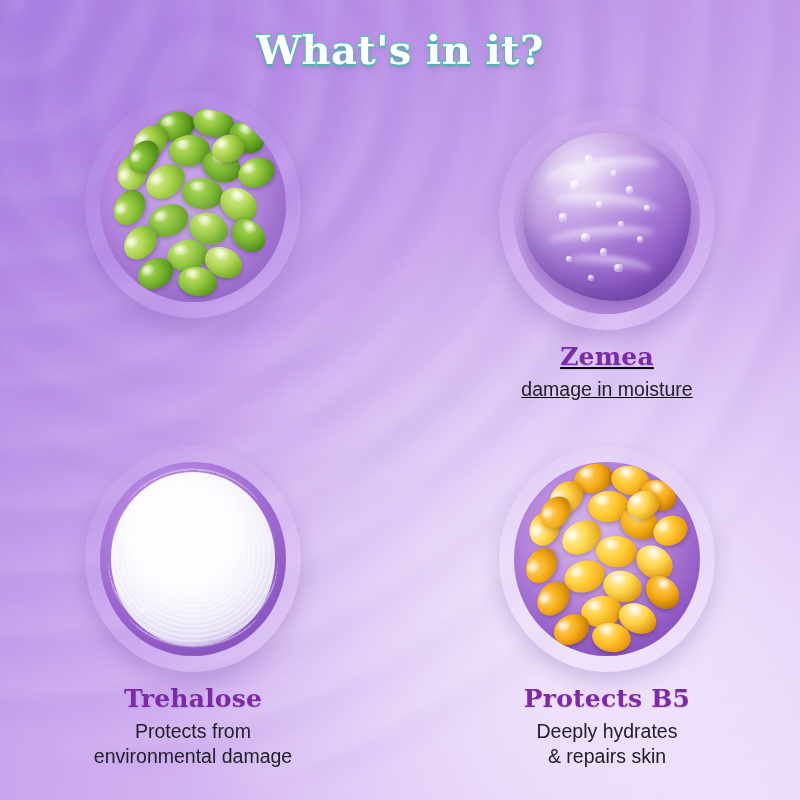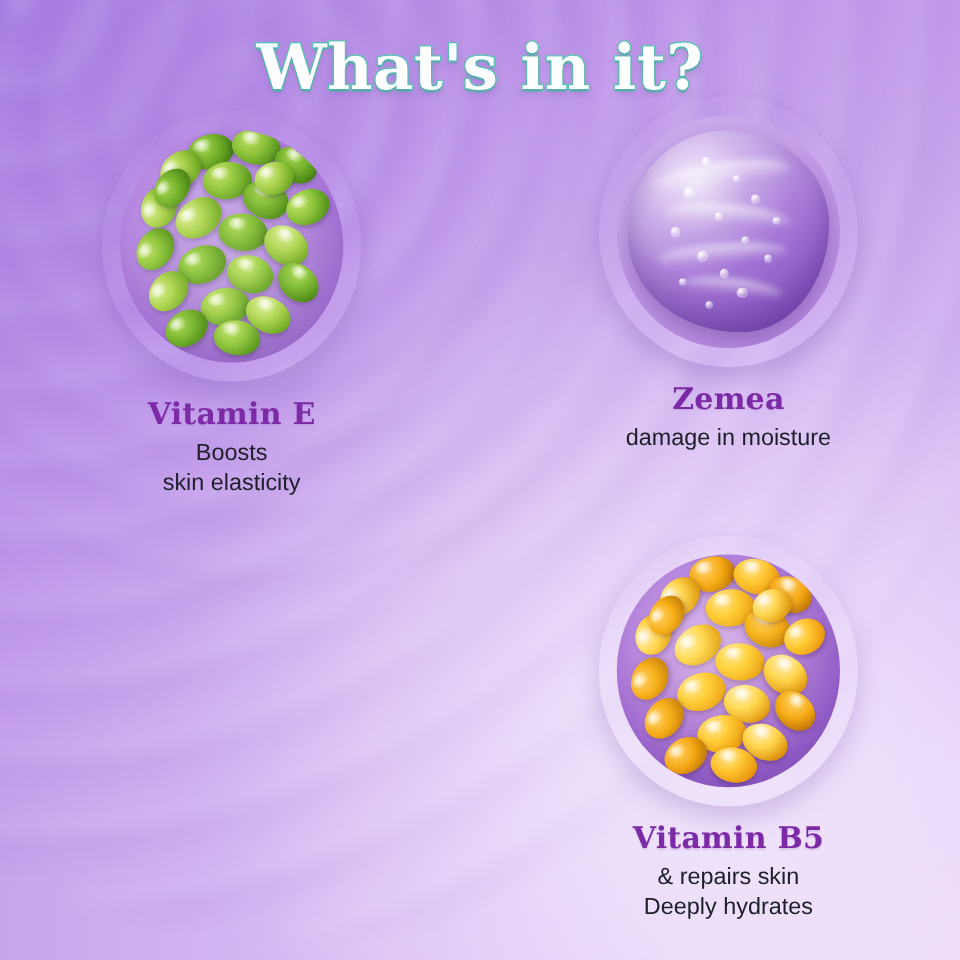--- a/index.html
+++ b/index.html
@@ -44,34 +44,34 @@
     background:radial-gradient(circle at 50% 50%, rgba(255,255,255,.5) 0%, rgba(255,255,255,.18) 45%, rgba(255,255,255,0) 72%);
     filter:blur(24px);
   }
 
   
   .title-wrap{position:absolute;left:0;top:26px;width:800px;text-align:center;}
   .title{
     display:inline-block;
     font-family:"DejaVu Serif", serif;
     font-weight:700;
-    font-size:52px;
+    font-size:40px;
     letter-spacing:.4px;
     color:#ffffff;
     -webkit-text-stroke:2.4px #5ec6b6;
     paint-order:stroke fill;
     text-shadow:
       0 3px 0 rgba(70,178,164,.55),
       0 4px 6px rgba(90,60,140,.22);
   }
 
   
   .card{position:absolute;width:330px;}
   .card.c1{left:28px;top:92px;}
-  .card.c2{left:442px;top:80px;}
+  .card.c2{left:442px;top:104px;text-decoration:underline;}
   .card.c3{left:28px;top:446px;}
   .card.c4{left:442px;top:446px;}
 
   .dish-holder{position:relative;width:330px;height:232px;}
 
   
   .dish{
     position:absolute;left:50%;top:0;transform:translateX(-50%);
     width:216px;height:226px;border-radius:50%;
     box-shadow:0 10px 20px rgba(92,52,150,.22);
@@ -279,27 +279,20 @@
           <div class="pill green-c" style="left:60%;top:14%;width:18%;height:14%;transform:rotate(-16deg)">
               <i class="sheen"></i>
             </div>
           <div class="pill green-b" style="left:14%;top:18%;width:19%;height:14%;transform:rotate(-52deg)">
               <i class="sheen"></i>
             </div>
           <div class="glow-green"></div>
         </div>
         <div class="glass-outer"></div>
         <div class="glass-spec"></div>
-      </div>
-    </div>
-    <div class="caption">
-      <div class="ing-name">Vitamin E</div>
-      <div class="ing-desc">
-        <span>Boosts</span>
-        <span>skin elasticity</span>
       </div>
     </div>
   </div>
 
   <div class="card c2">
     <div class="dish-holder">
       <div class="dish">
         <div class="basin glassclear">
           <div class="gel"></div>
           <i class="gel-fold" style="left:16%;top:20%;width:62%;height:13%;transform:rotate(-8deg)"></i>
@@ -326,20 +319,40 @@
       </div>
     </div>
     <div class="caption">
       <div class="ing-name">Zemea</div>
       <div class="ing-desc">
         <span>damage in moisture</span>
       </div>
     </div>
   </div>
 
+  <div class="card c3">
+    <div class="dish-holder">
+      <div class="dish">
+        <div class="basin purple-deep">
+          <div class="powder-shadow"></div>
+          <div class="powder"></div>
+          <div class="powder-grain"></div>
+        </div>
+        <div class="glass-outer"></div>
+        <div class="glass-spec"></div>
+      </div>
+    </div>
+    <div class="caption">
+      <div class="ing-name">Trehalose</div>
+      <div class="ing-desc">
+        <span>Protects from</span>
+        <span>environmental damage</span>
+      </div>
+    </div>
+  </div>
 
   <div class="card c4">
     <div class="dish-holder">
       <div class="dish">
         <div class="basin purple-deep">
           <div class="pill amber-b" style="left:32%;top:1%;width:21%;height:15%;transform:rotate(-12deg)">
               <i class="sheen"></i>
             </div>
           <div class="pill amber-a" style="left:52%;top:2%;width:21%;height:15%;transform:rotate(14deg)">
               <i class="sheen"></i>
@@ -404,21 +417,21 @@
           <div class="pill amber-b" style="left:13%;top:19%;width:19%;height:14%;transform:rotate(-54deg)">
               <i class="sheen"></i>
             </div>
           <div class="glow-warm"></div>
         </div>
         <div class="glass-outer"></div>
         <div class="glass-spec"></div>
       </div>
     </div>
     <div class="caption">
-      <div class="ing-name">Vitamin B5</div>
+      <div class="ing-name">Protects B5</div>
       <div class="ing-desc">
+        <span>Deeply hydrates</span>
         <span>&amp; repairs skin</span>
-        <span>Deeply hydrates</span>
       </div>
     </div>
   </div>
 
 </div>
 
 </body></html>

